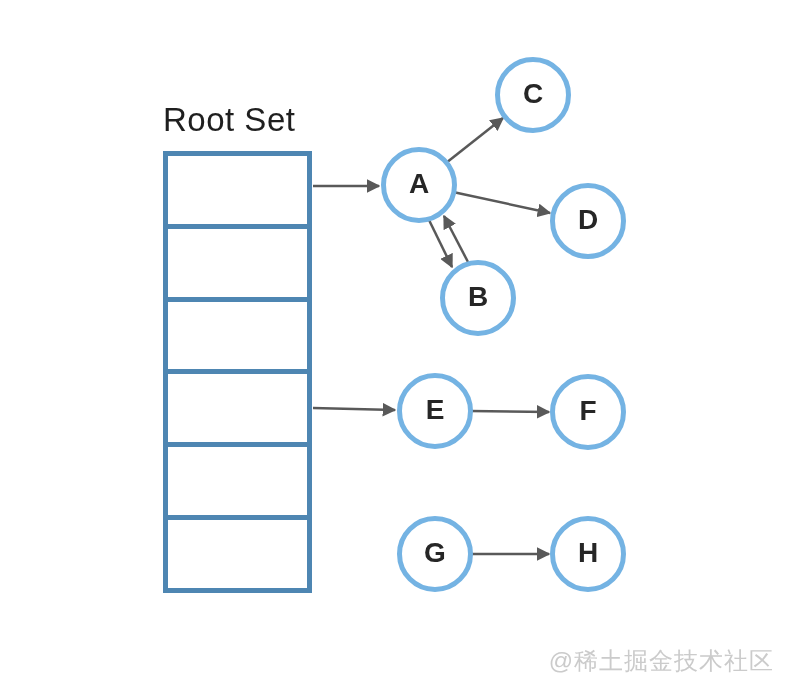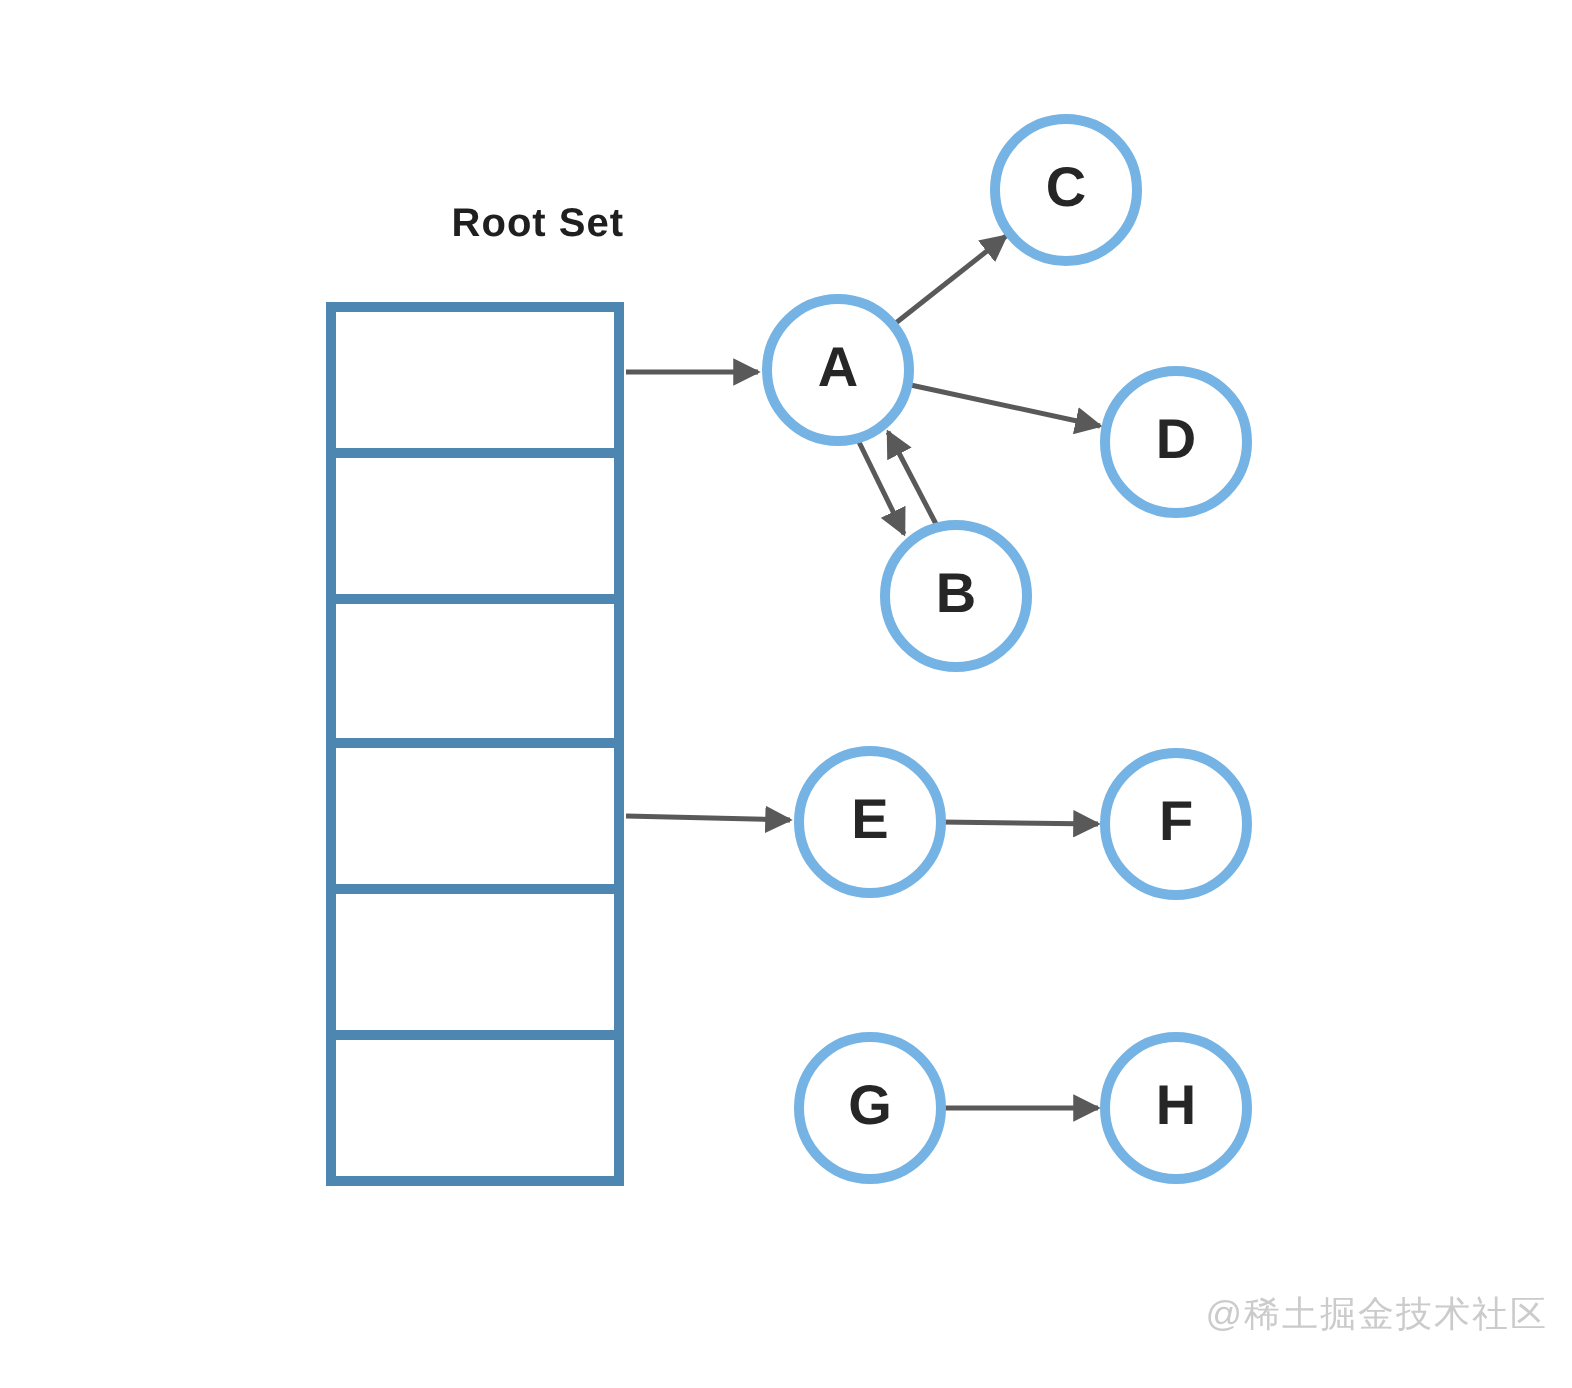--- a/index.html
+++ b/index.html
@@ -18,23 +18,23 @@
   .edges-layer {
     position: absolute;
     left: 0;
     top: 0;
     width: 786px;
     height: 694px;
     pointer-events: none;
   }
   .diagram-title {
     position: absolute;
-    text-align: right;
-    font-weight: 700;
-    font-size: 20px;
+    text-align: left;
+    font-weight: 400;
+    font-size: 33px;
     color: #1f1f1f;
     letter-spacing: 0.5px;
     white-space: nowrap;
   }
   .stack {
     position: absolute;
     box-sizing: border-box;
     border-style: solid;
     display: flex;
     flex-direction: column;
@@ -62,21 +62,21 @@
   .node-label {
     font-weight: 700;
     font-size: 28px;
     line-height: 1;
     transform: translateY(-1px);
   }
   .watermark {
     position: absolute;
     right: 12px;
     top: 645px;
-    font-size: 18px;
+    font-size: 24px;
     letter-spacing: 1px;
     white-space: nowrap;
   }
 </style>
 </head>
 <body>
 
 <div class="canvas">
 
   <div class="diagram-title" style="left: 163px; top: 101px; width: 149px;">Root Set</div>

